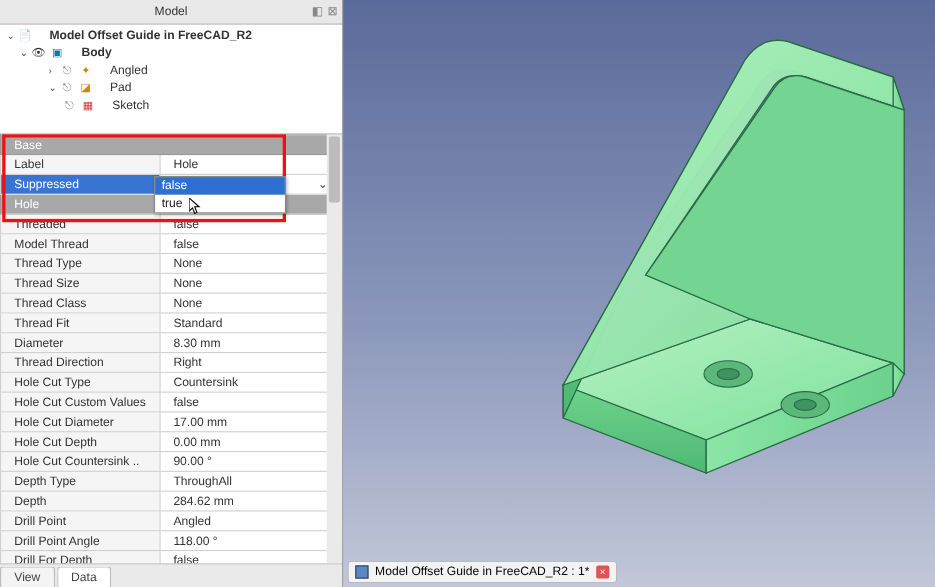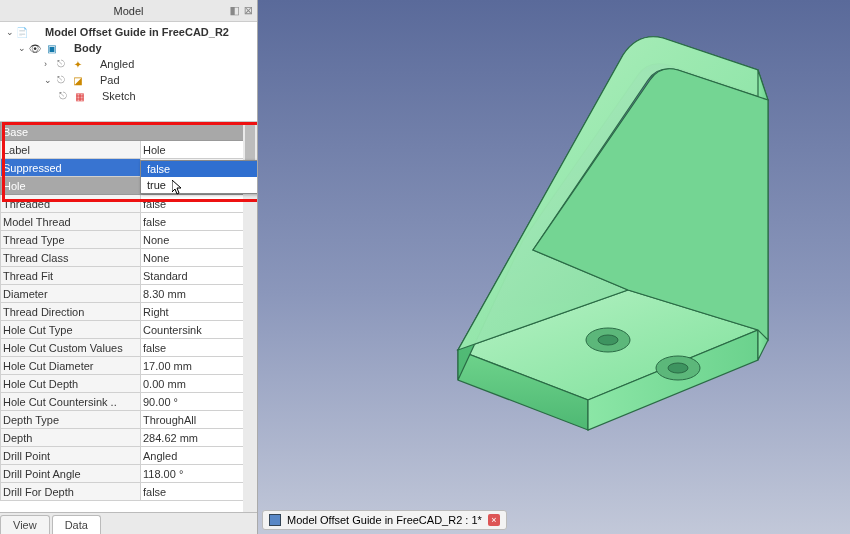--- a/index.html
+++ b/index.html
@@ -1,33 +1,33 @@
 <!DOCTYPE html>
 <html><head>
 <meta charset="utf-8">
 <style>
 * { margin: 0; padding: 0; box-sizing: border-box; font-family: "Segoe UI", Tahoma, sans-serif; font-size: 11px; }
 body { width: 850px; height: 534px; overflow: hidden; background: #d4d4d4; display: flex; flex-direction: column; }
 .main-area { flex: 1; display: flex; overflow: hidden; }
-.side-panel { width: 258px; background: #000000; display: flex; flex-direction: column; border-right: 1px solid #aaa; }
+.side-panel { width: 312px; background: #000000; display: flex; flex-direction: column; border-right: 1px solid #aaa; }
 .panel-title-bar { height: 22px; background: #e8e8e8; border-bottom: 1px solid #ccc; display: flex; align-items: center; justify-content: center; position: relative; font-size: 11px; color: #333; }
 .panel-title-bar .title-controls { position: absolute; right: 4px; display: flex; gap: 4px; color: #888; font-size: 10px; }
 .tree-area { height: 100px; overflow: hidden; background: #fff; border-bottom: 1px solid #ccc; padding: 2px 0; }
 .tree-row { display: flex; align-items: center; height: 16px; padding-left: 6px; color: #333; white-space: nowrap; }
 .tree-row.l1 { padding-left: 18px; }
 .tree-row.l2 { padding-left: 44px; }
 .tree-row.l3 { padding-left: 56px; }
 .tree-arrow { width: 10px; font-size: 9px; color: #555; }
 .tree-icon { width: 14px; height: 14px; margin-right: 3px; display: inline-flex; align-items: center; justify-content: center; font-size: 10px; }
 .tree-label { color: #333; padding-left: 12px; }
 .tree-label.bold { font-weight: 600; }
 
 .prop-area { flex: 1; overflow: hidden; position: relative; background: #fff; }
 .prop-table { width: 100%; border-collapse: collapse; }
-.prop-table td { border: 1px solid #d0d0d0; height: 18px; padding: 0 2px; color: #333; vertical-align: middle; white-space: nowrap; overflow: hidden; }
+.prop-table td { border: 1px solid #d0d0d0; height: 18px; padding: 0 12px; color: #333; vertical-align: middle; white-space: nowrap; overflow: hidden; }
 .prop-table td.key { width: 140px; background: #f5f5f5; }
 .prop-table td.val { background: #fff; }
 .prop-table tr.section td { background: #a8a8a8; color: #fff; font-weight: 500; border: 1px solid #999; }
 .prop-table tr.selected td.key { background: #3874d1; color: #fff; }
 .prop-table tr.selected td.val { background: #fff; }
 .prop-scroll { position: absolute; top: 0; right: 0; width: 14px; bottom: 0; background: #eaeaea; }
 .prop-scroll .thumb { position: absolute; left: 2px; right: 2px; top: 2px; height: 60px; background: #bcbcbc; border-radius: 2px; }
 
 .highlight-box { position: absolute; border: 3px solid #e11; pointer-events: none; }
 
@@ -112,20 +112,24 @@
         <tr>
               <td class="key">Threaded</td>
               <td class="val">false</td>
             </tr>
         <tr>
               <td class="key">Model Thread</td>
               <td class="val">false</td>
             </tr>
         <tr>
               <td class="key">Thread Type</td>
+              <td class="val">None</td>
+            </tr>
+        <tr>
+              <td class="key">Thread Size</td>
               <td class="val">None</td>
             </tr>
         <tr>
               <td class="key">Thread Class</td>
               <td class="val">None</td>
             </tr>
         <tr>
               <td class="key">Thread Fit</td>
               <td class="val">Standard</td>
             </tr>

